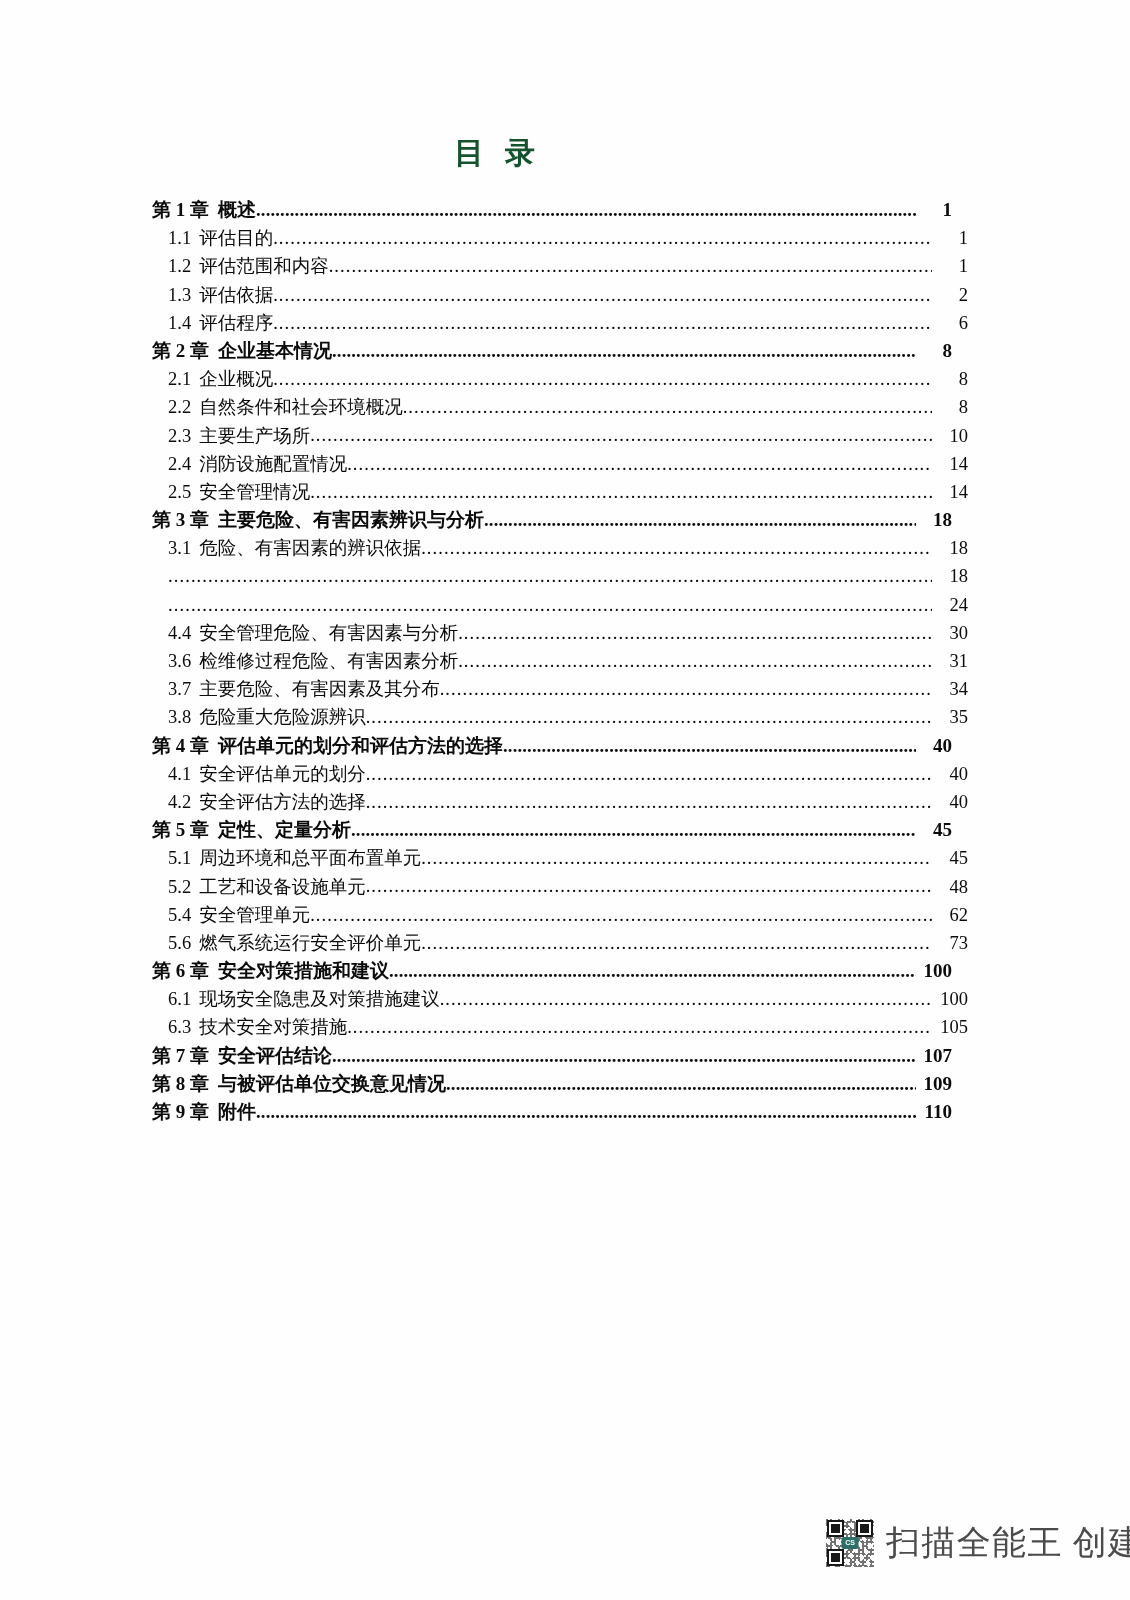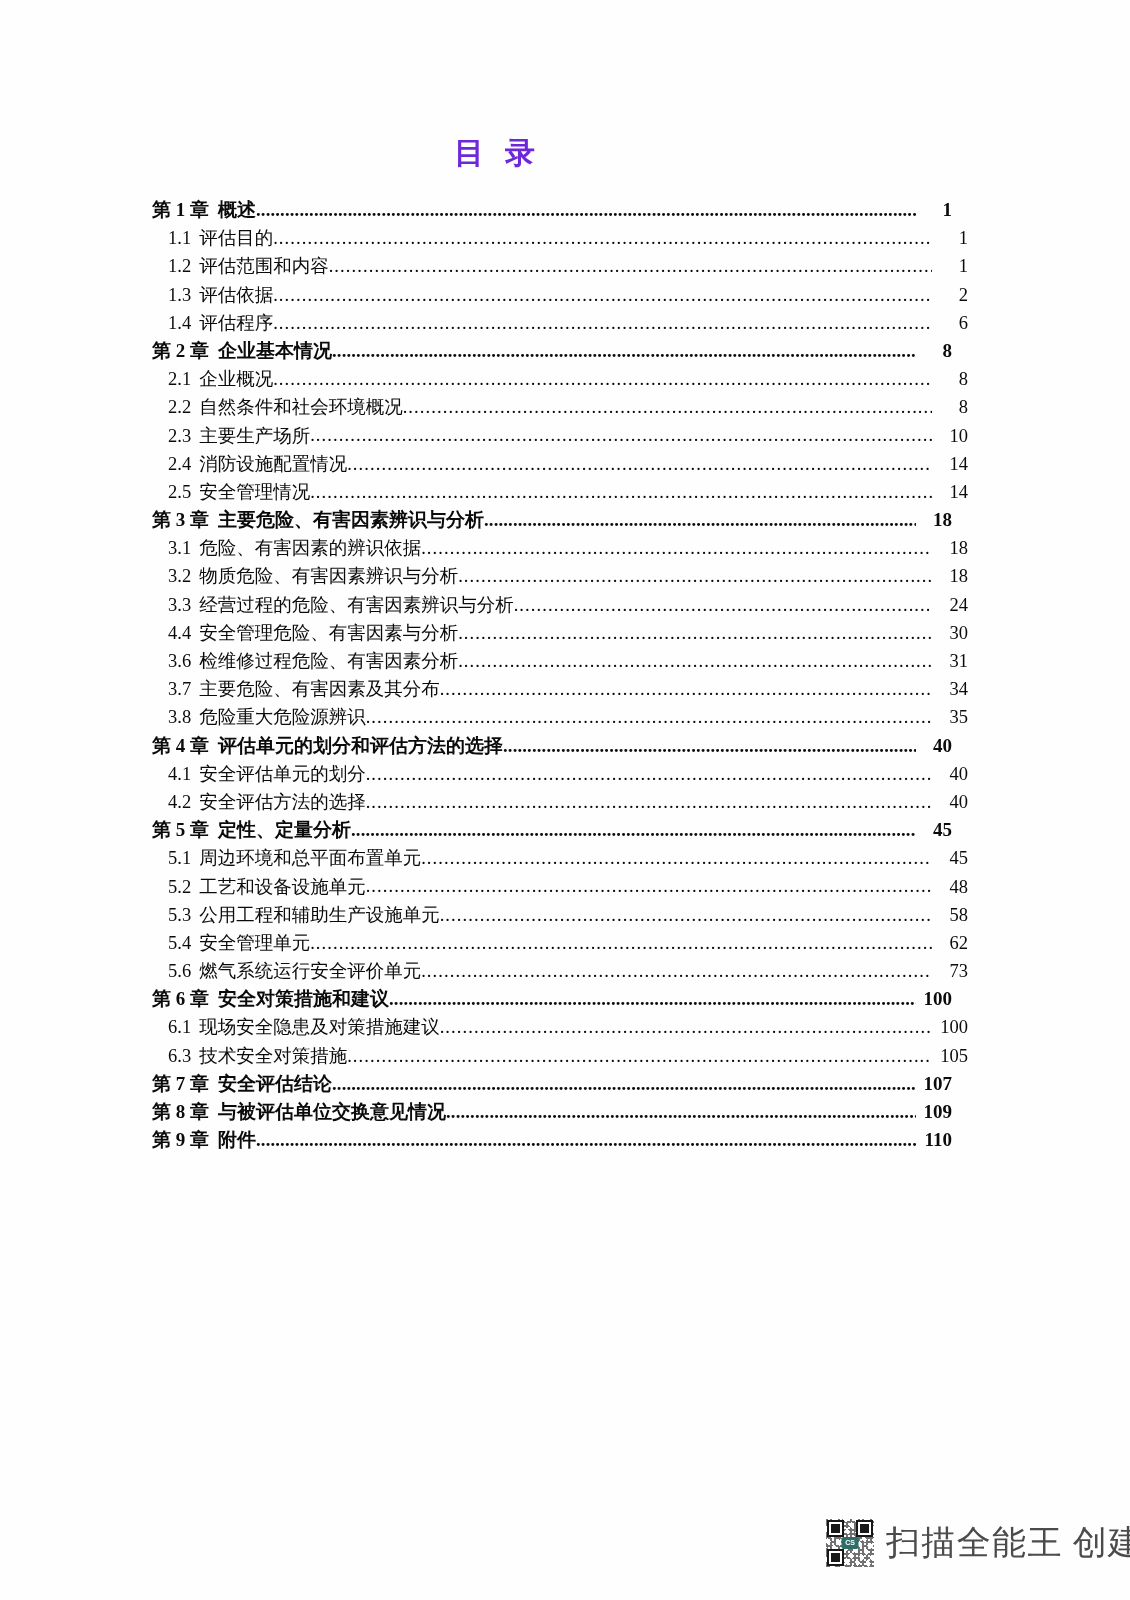--- a/index.html
+++ b/index.html
@@ -28,21 +28,21 @@
   .doc-title {
     position: absolute;
     top: 136px;
     left: 0;
     width: 996px;
     text-align: center;
     font-size: 30px;
     font-weight: bold;
     letter-spacing: 0.22em;
     line-height: 1.1;
-    color: #6d28d9;
+    color: #14532d;
     font-family: "Liberation Serif", "DejaVu Serif", serif;
   }
 
   
   .toc {
     position: absolute;
     top: 196px;
     left: 152px;
     width: 800px;
   }
@@ -260,26 +260,24 @@
         <span class="lbl"><span class="num">第 3 章</span><span class="txt">主要危险、有害因素辨识与分析</span></span>
         <span class="leader"></span>
         <span class="pg">18</span>
       </div>
       <div class="toc-entry lvl2">
         <span class="lbl"><span class="num">3.1</span><span class="txt">危险、有害因素的辨识依据</span></span>
         <span class="leader"></span>
         <span class="pg">18</span>
       </div>
       <div class="toc-entry lvl2">
-        <span class="lbl"><span class="num">3.2</span><span class="txt">物质危险、有害因素辨识与分析</span></span>
         <span class="leader"></span>
         <span class="pg">18</span>
       </div>
       <div class="toc-entry lvl2">
-        <span class="lbl"><span class="num">3.3</span><span class="txt">经营过程的危险、有害因素辨识与分析</span></span>
         <span class="leader"></span>
         <span class="pg">24</span>
       </div>
       <div class="toc-entry lvl2">
         <span class="lbl"><span class="num">4.4</span><span class="txt">安全管理危险、有害因素与分析</span></span>
         <span class="leader"></span>
         <span class="pg">30</span>
       </div>
       <div class="toc-entry lvl2">
         <span class="lbl"><span class="num">3.6</span><span class="txt">检维修过程危险、有害因素分析</span></span>
@@ -318,25 +316,20 @@
       </div>
       <div class="toc-entry lvl2">
         <span class="lbl"><span class="num">5.1</span><span class="txt">周边环境和总平面布置单元</span></span>
         <span class="leader"></span>
         <span class="pg">45</span>
       </div>
       <div class="toc-entry lvl2">
         <span class="lbl"><span class="num">5.2</span><span class="txt">工艺和设备设施单元</span></span>
         <span class="leader"></span>
         <span class="pg">48</span>
-      </div>
-      <div class="toc-entry lvl2">
-        <span class="lbl"><span class="num">5.3</span><span class="txt">公用工程和辅助生产设施单元</span></span>
-        <span class="leader"></span>
-        <span class="pg">58</span>
       </div>
       <div class="toc-entry lvl2">
         <span class="lbl"><span class="num">5.4</span><span class="txt">安全管理单元</span></span>
         <span class="leader"></span>
         <span class="pg">62</span>
       </div>
       <div class="toc-entry lvl2">
         <span class="lbl"><span class="num">5.6</span><span class="txt">燃气系统运行安全评价单元</span></span>
         <span class="leader"></span>
         <span class="pg">73</span>

